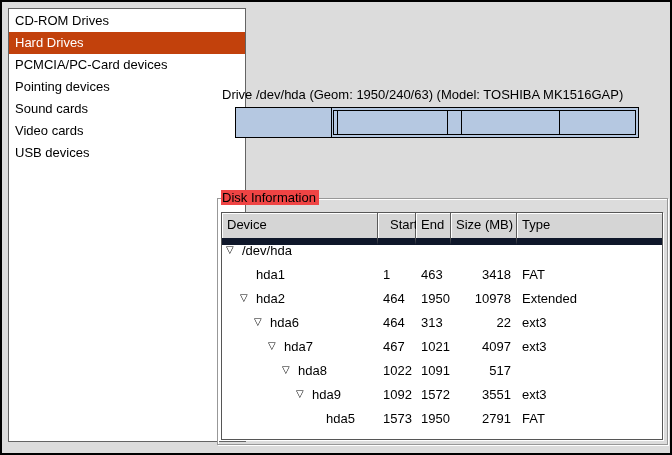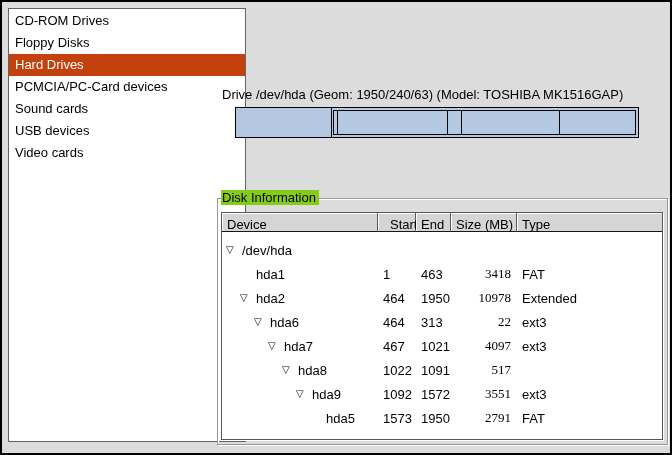--- a/index.html
+++ b/index.html
@@ -39,61 +39,61 @@
   .pbar-ext .pbar-line { top:0; bottom:0; }
 
   
   .groupbox {
     position:absolute; left:215px; top:196px; width:451px; height:247px;
     border:1px solid #989898;
     box-shadow:1px 1px 0 #ffffff, inset 1px 1px 0 #ffffff;
   }
   .gb-label {
     position:absolute; left:3px; top:-9px;
-    background:#84cc16; padding:0 3px 0 1px; white-space:nowrap;
+    background:#ef4444; padding:0 3px 0 1px; white-space:nowrap;
   }
   .dtable {
     position:absolute; left:3px; top:13px; right:4px; bottom:4px;
     background:#fff; border:1px solid #565656;
     box-shadow:1px 1px 0 #ffffff; overflow:hidden;
   }
   .thead { display:flex; height:25px; }
   .th {
-    height:19px; background:#d5d5d5;
-    border-right:1px solid #5a5a5a; border-bottom:1px solid #0f172a;
+    height:32px; background:#d5d5d5;
+    border-right:1px solid #5a5a5a; border-bottom:7px solid #0f172a;
     box-shadow:inset 1px 1px 0 #ffffff;
     padding:4px 0 0 5px; white-space:nowrap; cursor:default;
   }
   .th:last-child { border-right:none; }
   .c0 { width:156px; } .c1 { width:38px;padding-left:12px; } .c2 { width:35px; }
   .c3 { width:66px; } .c4 { flex:1; }
   .tr { display:flex; height:24px; align-items:center; cursor:default; }
   .td { white-space:nowrap; }
   .td.c0 { display:flex; align-items:center; height:24px; }
   .td.c1, .td.c2 { padding-left:5px; }
-  .td.c3 { text-align:right; padding-right:6px;font-family:Liberation Serif, serif; }
+  .td.c3 { text-align:right; padding-right:6px; }
   .td.c4 { padding-left:5px; }
   .expander {
     width:16px; flex:0 0 16px; font-size:10px; line-height:24px;
     color:#000; text-align:left;
   }
 </style>
 </head>
 <body>
 
 <div class="window">
 
   <div class="sidebar">
       <div class="side-item">CD-ROM Drives</div>
-      <div class="side-item">Floppy Disks</div>
       <div class="side-item selected">Hard Drives</div>
       <div class="side-item">PCMCIA/PC-Card devices</div>
+      <div class="side-item">Pointing devices</div>
       <div class="side-item">Sound cards</div>
+      <div class="side-item">Video cards</div>
       <div class="side-item">USB devices</div>
-      <div class="side-item">Video cards</div>
     </div>
 
   <div class="drive-label">Drive /dev/hda (Geom: 1950/240/63) (Model: TOSHIBA MK1516GAP)</div>
 
   <div class="pbar">
     <div class="pbar-ext" style="left: calc(23.7436% + 2px);">
         <div class="pbar-line" style="left: 3px;"></div>
         <div class="pbar-line" style="left: 37.4832%;"></div>
         <div class="pbar-line" style="left: 42.1938%;"></div>
         <div class="pbar-line" style="left: 74.5626%;"></div>

